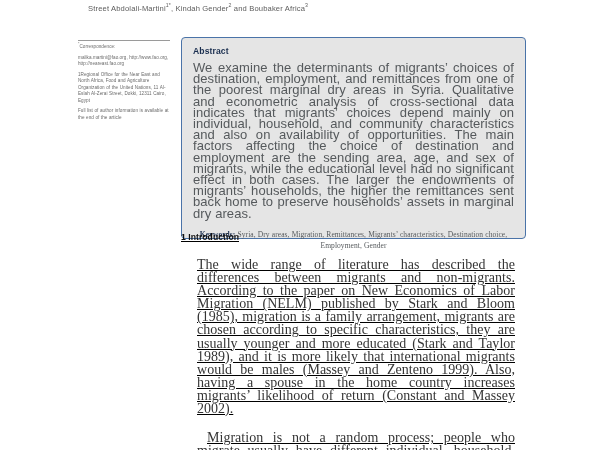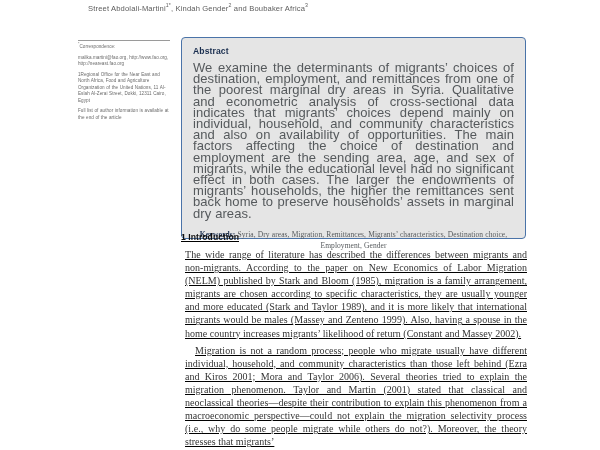--- a/index.html
+++ b/index.html
@@ -120,25 +120,25 @@
   .section-head {
     font-family: "Liberation Sans", sans-serif;
     font-size: 8.6px;
     font-weight: bold;
     color: #101010;
     letter-spacing: 0.05px;
     margin: 0 0 6px 0;
   }
   .para {
     font-family: "Liberation Serif", serif;
-    font-size: 10px;
+    font-size: 14px;
     line-height: 13.1px;
     color: #343434;
     text-align: justify;
-    margin: 4px;
+    margin: 16px;
     letter-spacing: 0.02px;
   }
   .para.indent { text-indent: 10px; }
 </style>
 </head>
 <body>
 
 <div class="page">
 
   <div class="author-line">

